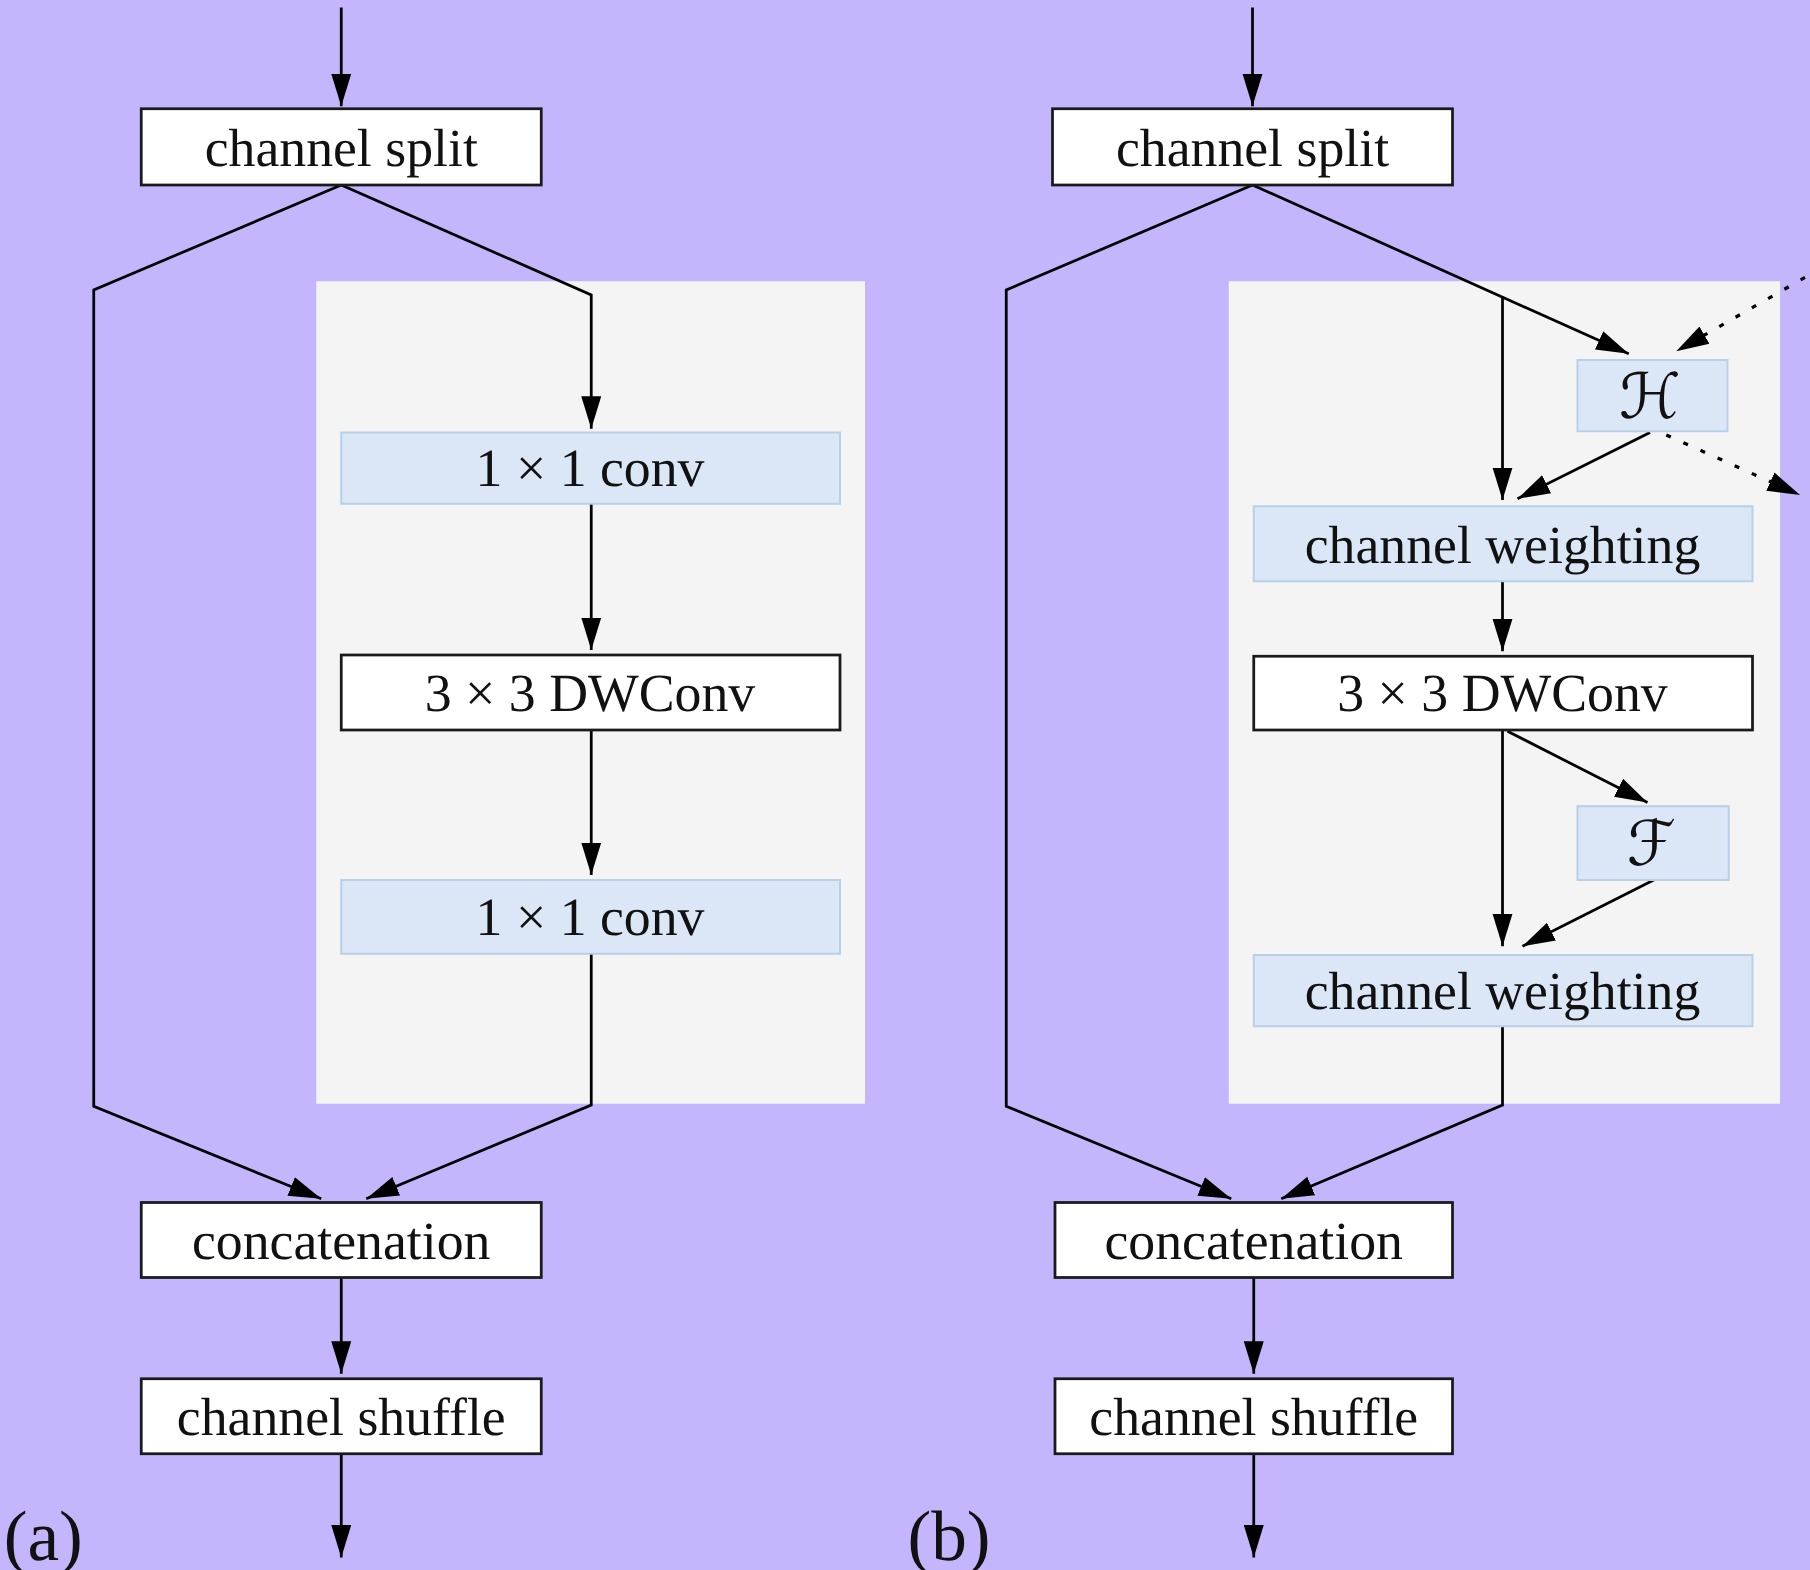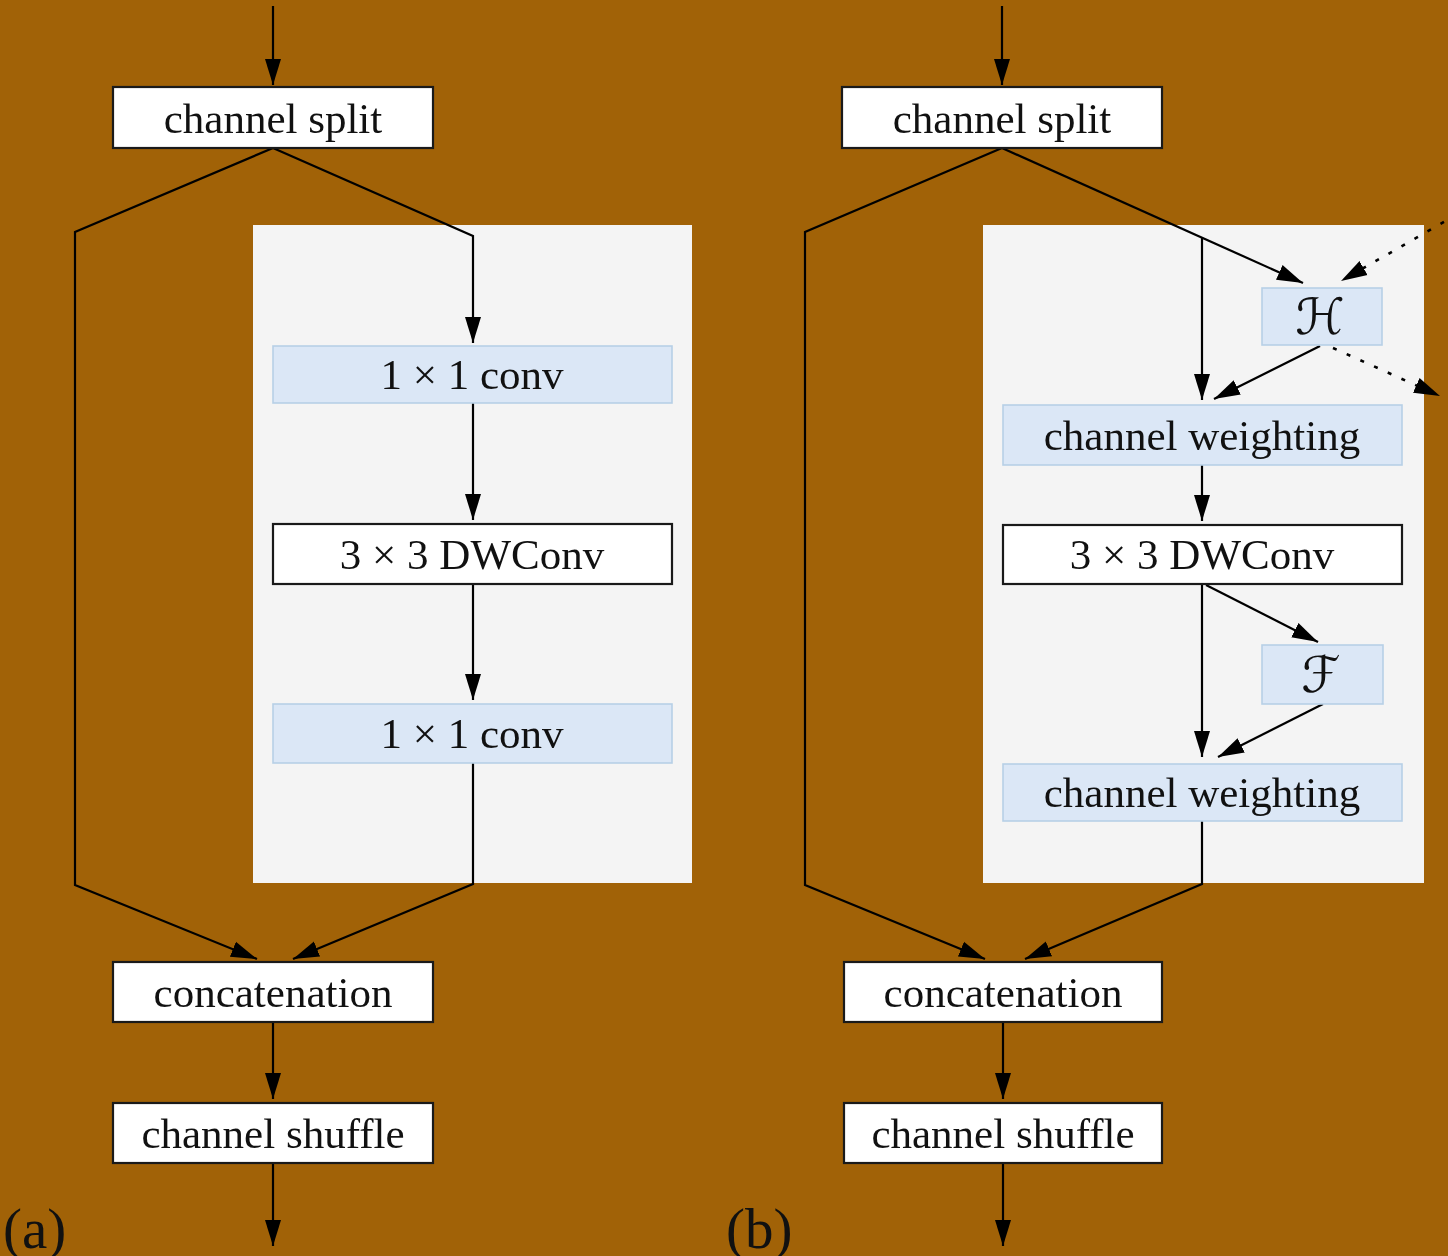--- a/index.html
+++ b/index.html
@@ -4,21 +4,21 @@
 <style>
   html, body {
     margin: 0;
     padding: 0;
     background: #ffffff;
   }
   .stage {
     position: relative;
     width: 1448px;
     height: 1256px;
-    background: #a16207;
+    background: #c4b5fd;
     overflow: hidden;
   }
   svg { display: block; }
 
   .bg-region {
     fill: #f4f4f4;
     stroke: none;
   }
   .box-plain {
     fill: #ffffff;

